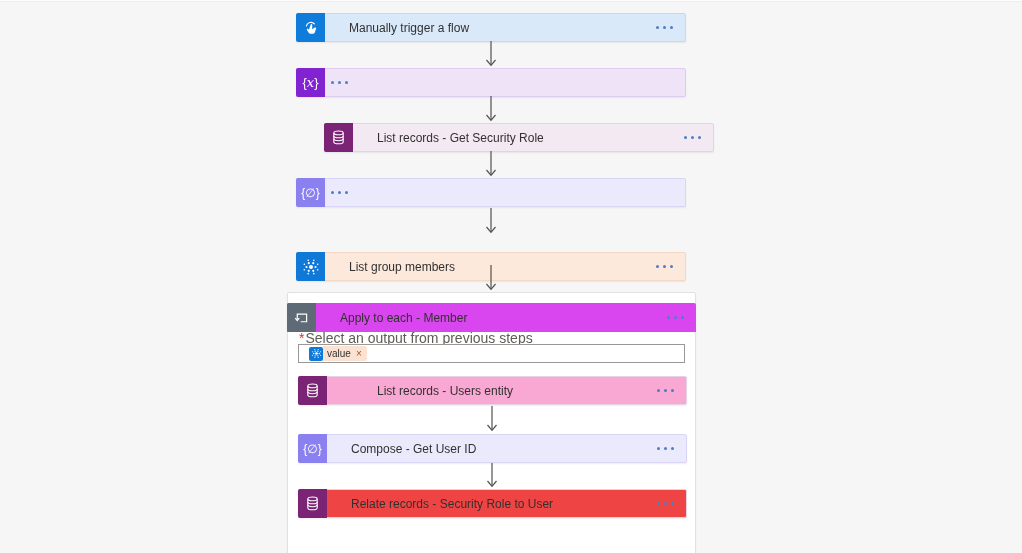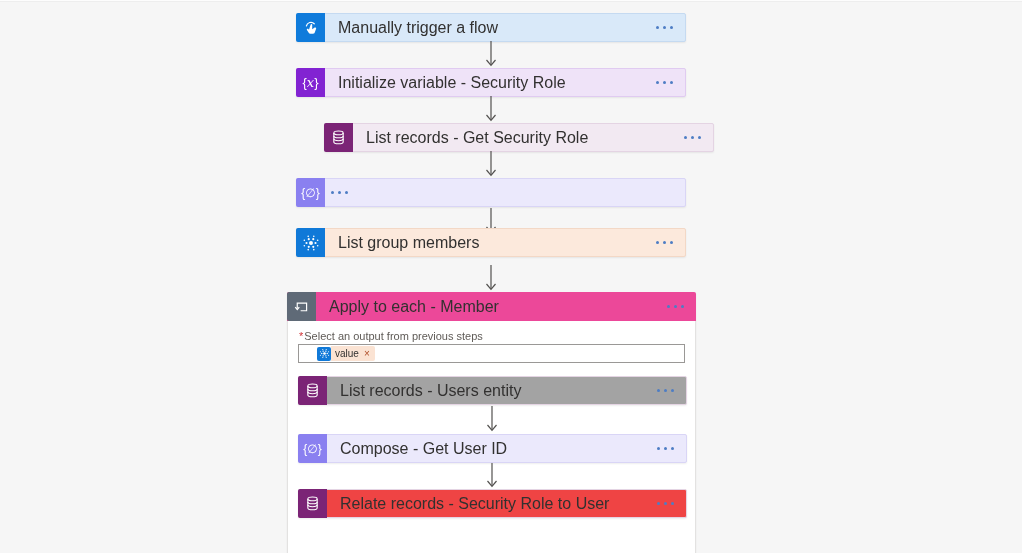--- a/index.html
+++ b/index.html
@@ -8,38 +8,38 @@
   .top-strip { position:absolute; top:0; left:0; right:0; height:2px; background:#fdfdfd; border-bottom:1px solid #eeeeee; }
 
   .card { position:absolute; width:390px; height:29px; display:flex; align-items:center;
           border:1px solid transparent; border-radius:2px; cursor:pointer;
           box-shadow:0 1px 2px rgba(0,0,0,.07); }
   .card-icon { width:29px; min-width:29px; height:29px; margin:-1px 0 -1px -1px;
                display:flex; align-items:center; justify-content:center;
                border-radius:2px 0 0 2px; color:#fff; }
   .glyph-text { color:#fff; font-size:12px; font-weight:400; letter-spacing:0; }
   .glyph-text i { font-family:"DejaVu Serif", serif; font-style:italic; }
-  .card-title { flex:1; padding-left:13px; font-size:16px; color:#323130; white-space:nowrap; overflow:hidden; }
+  .card-title { flex:1; padding-left:24px; font-size:12px; color:#323130; white-space:nowrap; overflow:hidden; }
   .dots { display:flex; gap:4px; padding:6px 12px 6px 6px; align-items:center; }
   .dots i { width:3px; height:3px; border-radius:50%; background:#4e7dc4; }
 
   svg.arrow { position:absolute; overflow:visible; }
 
   .container { position:absolute; left:287px; top:292px; width:409px; height:290px;
                background:#ffffff; border:1px solid #e3e2e1; border-radius:2px;
                box-shadow:0 1px 2px rgba(0,0,0,.07); }
   .container-header { position:absolute; top:-1px; left:-1px; right:-1px; height:29px;
                display:flex; align-items:center; cursor:pointer; border-radius:2px 2px 0 0; }
   .container-header .card-icon { margin:0; }
 
-  .input-label { position:absolute; left:11px; top:37px; font-size:11px; color:#5f5b57; }
+  .input-label { position:absolute; left:11px; top:37px; font-size:14px; color:#5f5b57; }
   .req { color:#d13438; margin-right:1px; }
   .ate-input { position:absolute; left:10px; top:51px; width:387px; height:19px;
                background:#fff; border:1px solid #9a9896; display:flex; align-items:center;
-               padding-left:18px; cursor:text; }
+               padding-left:10px; cursor:text; }
   .token { display:inline-flex; align-items:center; height:15px; border-radius:2px;
            font-size:10px; color:#323130; cursor:pointer; }
   .token-icon { width:14px; height:14px; border-radius:2px; display:flex; align-items:center;
                 justify-content:center; }
   .token-body { display:inline-flex; align-items:center; height:15px; padding:0 5px 0 4px;
                 border-radius:0 2px 2px 0; }
   .token-x { margin-left:5px; font-size:10px; line-height:10px; }
 
   .inner-card { width:389px; }
 </style>
@@ -65,21 +65,20 @@
 
 <svg class="arrow" style="left:484px; top:41px;" width="14" height="26" viewBox="0 0 14 26">
   <line x1="7" y1="0" x2="7" y2="24" stroke="#53514f" stroke-width="1.2"></line>
   <polyline points="2.5,19 7,24.4 11.5,19" stroke="#53514f" stroke-width="1.2" fill="none"></polyline>
 </svg>
 
 <div class="card" style="left: 296px; top: 68px; background-color: rgb(239, 227, 248); border-color: rgb(224, 203, 241);">
   <div class="card-icon" style="background-color: rgb(130, 35, 210);">
     <span class="glyph-text" style="font-size:13px;">{<i>x</i>}</span>
   </div>
-  <div class="card-title">Initialize variable - Security Role</div>
   <div class="dots">
       <i></i>
       <i></i>
       <i></i>
     </div>
 </div>
 
 <svg class="arrow" style="left:484px; top:96px;" width="14" height="26" viewBox="0 0 14 26">
   <line x1="7" y1="0" x2="7" y2="24" stroke="#53514f" stroke-width="1.2"></line>
   <polyline points="2.5,19 7,24.4 11.5,19" stroke="#53514f" stroke-width="1.2" fill="none"></polyline>
@@ -116,21 +115,21 @@
       <i></i>
       <i></i>
     </div>
 </div>
 
 <svg class="arrow" style="left:484px; top:208px;" width="14" height="26" viewBox="0 0 14 26">
   <line x1="7" y1="0" x2="7" y2="24" stroke="#53514f" stroke-width="1.2"></line>
   <polyline points="2.5,19 7,24.4 11.5,19" stroke="#53514f" stroke-width="1.2" fill="none"></polyline>
 </svg>
 
-<div class="card" style="left: 296px; top: 228px; background-color: rgb(252, 233, 220); border-color: rgb(243, 216, 198);">
+<div class="card" style="left: 296px; top: 252px; background-color: rgb(252, 233, 220); border-color: rgb(243, 216, 198);">
   <div class="card-icon" style="background-color: rgb(16, 121, 216);">
     <svg width="18" height="18" viewBox="0 0 20 20" fill="#fff">
       <circle cx="10" cy="10" r="2.2"></circle>
       <circle cx="15" cy="10" r="1.2"></circle>
         <circle cx="12.5" cy="5.7" r="1.2"></circle>
         <circle cx="7.5" cy="5.7" r="1.2"></circle>
       <circle cx="5" cy="10" r="1.2"></circle>
         <circle cx="7.5" cy="14.3" r="1.2"></circle>
         <circle cx="12.5" cy="14.3" r="1.2"></circle>
       <circle cx="17.4" cy="6.9" r=".9"></circle>
@@ -151,21 +150,21 @@
     </div>
 </div>
 
 <svg class="arrow" style="left:484px; top:265px;" width="14" height="26" viewBox="0 0 14 26">
   <line x1="7" y1="0" x2="7" y2="24" stroke="#53514f" stroke-width="1.2"></line>
   <polyline points="2.5,19 7,24.4 11.5,19" stroke="#53514f" stroke-width="1.2" fill="none"></polyline>
 </svg>
 
 <div class="container">
 
-  <div class="container-header" style="background-color: #ec4899;">
+  <div class="container-header" style="background-color: #d946ef; margin-top: 11px;">
     <div class="card-icon" style="background-color: rgb(95, 106, 119);">
       <svg width="17" height="17" viewBox="0 0 20 20" fill="none" stroke="#fff" stroke-width="1.4">
         <path d="M5 12 V6 h11 v9 h-7"></path>
         <path d="M2.6 10.6 L5 13.5 L7.4 10.6"></path>
       </svg>
     </div>
     <div class="card-title">Apply to each - Member</div>
     <div class="dots">
         <i></i>
         <i></i>
@@ -198,21 +197,21 @@
             <circle cx="17.4" cy="13.1" r="1"></circle>
         </svg>
       </span>
       <span class="token-body" style="background-color: rgb(251, 227, 211);">
         <span>value</span>
         <span class="token-x" style="color: rgb(176, 79, 42);">×</span>
       </span>
     </span>
   </div>
 
-  <div class="card inner-card" style="left: 10px; top: 83px; background-color: #a3a3a3; border-color: rgb(228, 212, 227);">
+  <div class="card inner-card" style="left: 10px; top: 83px; background-color: #f9a8d4; border-color: rgb(228, 212, 227); gap: 26px;">
     <div class="card-icon" style="background-color: rgb(123, 36, 118);">
       <svg width="17" height="17" viewBox="0 0 20 20" fill="none" stroke="#fff" stroke-width="1.3">
         <ellipse cx="10" cy="4.6" rx="5.5" ry="2.2"></ellipse>
         <path d="M4.5 4.6 v10.6 c0 1.2 2.5 2.2 5.5 2.2 s5.5-1 5.5-2.2 v-10.6"></path>
         <path d="M4.5 8.1 c0 1.2 2.5 2.2 5.5 2.2 s5.5-1 5.5-2.2"></path>
         <path d="M4.5 11.6 c0 1.2 2.5 2.2 5.5 2.2 s5.5-1 5.5-2.2"></path>
       </svg>
     </div>
     <div class="card-title">List records - Users entity</div>
     <div class="dots">

